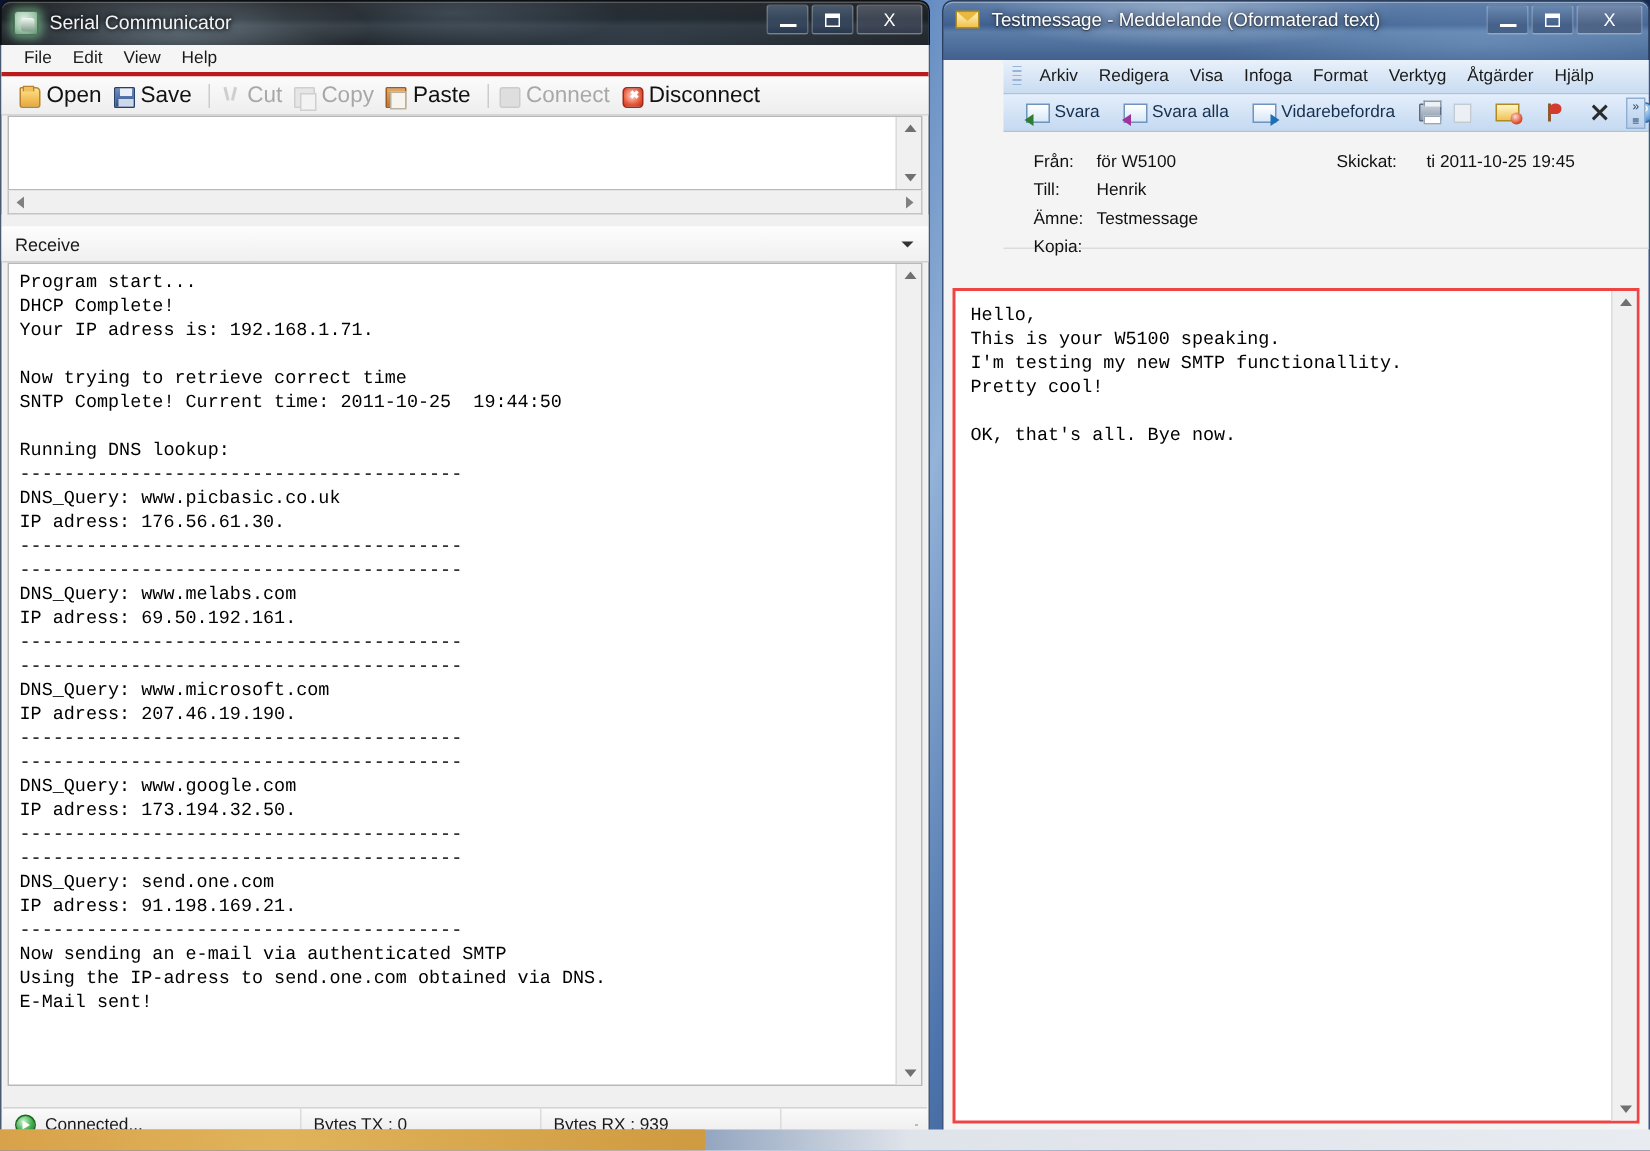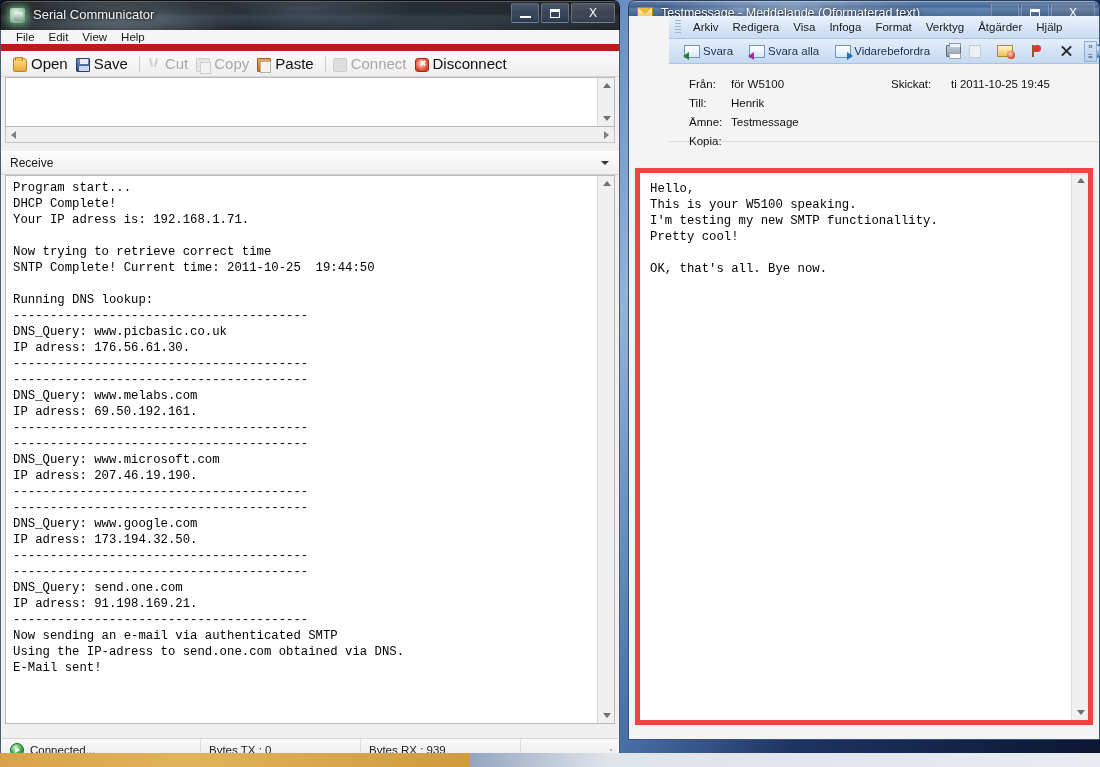--- a/index.html
+++ b/index.html
@@ -95,21 +95,21 @@
     height: 732px;
     position: relative;
     box-shadow: 0 0 0 1px rgba(255,255,255,0.35) inset;
   }
 
   .menubar {
     height: 21px;
     background: #f5f5f5;
     display: flex; align-items: center;
     padding-left: 8px;
-    border-bottom: 7px solid #b91c1c;
+    border-bottom: 3px solid #b91c1c;
   }
   .menubar .mi {
     font-size: 11.5px; color: #1a1a1a;
     padding: 2px 7px; cursor: default;
   }
 
   .toolbar {
     height: 26px;
     background: linear-gradient(180deg,#fbfbfb,#eeeeee);
     border-bottom: 1px solid #d6d6d6;
@@ -214,21 +214,21 @@
   .grip { position:absolute; right:4px; bottom:3px; width:12px;height:12px; opacity:.5;
     background:
       radial-gradient(circle 1px at 9px 9px,#888 99%,transparent),
       radial-gradient(circle 1px at 5px 9px,#888 99%,transparent),
       radial-gradient(circle 1px at 9px 5px,#888 99%,transparent);
   }
 
   
   #mail-win { left: 628px; top: 0px; width: 472px; height: 752px; }
   #mail-glass {
-    height: 16px;
+    height: 40px;
     background: linear-gradient(180deg,#5f7ea8 0%,#3f5f8f 40%,#5b7da8 52%,#41608e 100%);
     border:1px solid #2a3f5e; border-bottom:none;
     position:relative; overflow:hidden;
     border-radius:7px 7px 0 0;
     box-shadow: inset 0 1px 0 rgba(255,255,255,0.35);
   }
   #mail-glass .sheen {
     position:absolute;left:0;top:0;width:100%;height:100%;
     background: radial-gradient(ellipse 200px 36px at 160px 6px, rgba(220,235,250,0.45), rgba(255,255,255,0) 70%),
                 radial-gradient(ellipse 260px 50px at 360px 28px, rgba(150,190,230,0.30), rgba(255,255,255,0) 70%);
@@ -300,21 +300,21 @@
     height: 78px;
   }
   .mh-row { display:flex; font-size:11.5px; color:#111; height:19px; align-items:center; }
   .mh-label { width:62px; padding-left:20px; }
   .mh-value { width:160px; }
   .mh-label2 { width:60px; }
   .mh-value2 { flex:1; }
 
   .mail-body-wrap {
     position:absolute; left:6px; right:6px; top:152px; bottom:14px;
-    background:#fff; border:5px solid #ef4444;
+    background:#fff; border:2px solid #ef4444;
   }
   .mail-body {
     position:absolute; left:0; top:0; right:17px; bottom:0;
     font-family:"Liberation Mono","DejaVu Sans Mono",monospace;
     font-size:12.3px; line-height:16px; color:#000;
     padding: 8px 6px 0 10px; white-space:pre; overflow:hidden;
   }
 </style>
 </head>
 <body>

